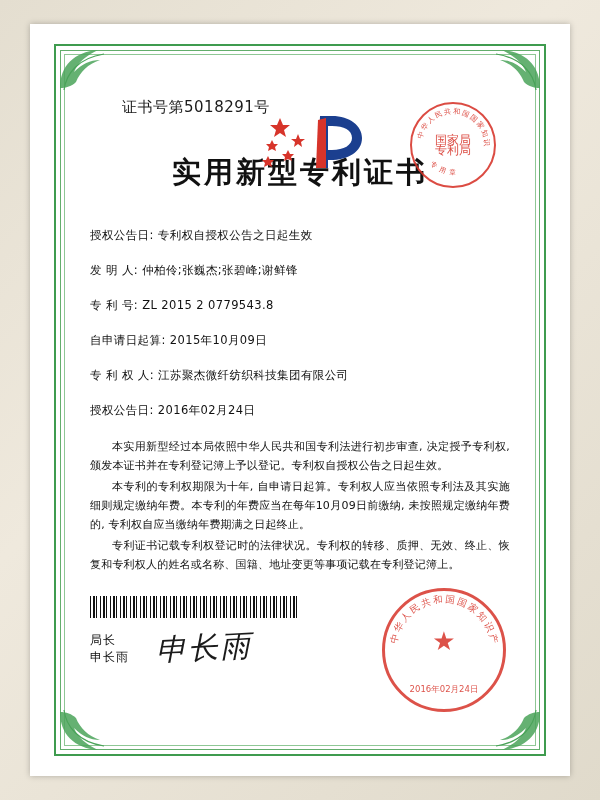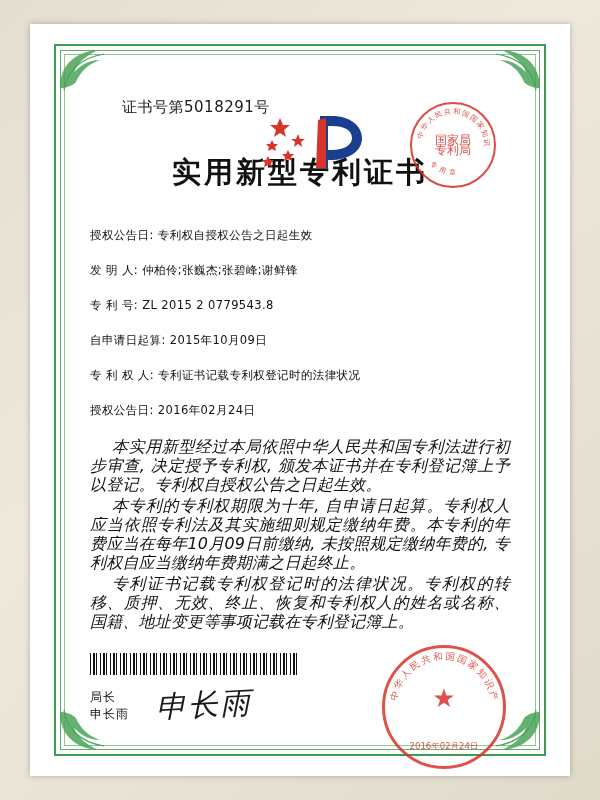--- a/index.html
+++ b/index.html
@@ -122,26 +122,25 @@
   }
   .field-row {
     margin-bottom: 19px;
     line-height: 16px;
     letter-spacing: 0.4px;
   }
   .flabel { display: inline-block; }
   .fval { display: inline-block; }
   .body-text {
     margin-top: 6px;
-    font-size: 16px;
+    font-size: 11px;
     line-height: 19px;
     color: #111;
     text-align: justify;
     letter-spacing: 0.2px;
-    font-style: italic;
   }
   .body-text p { margin: 0 0 2px 0; text-indent: 22px; }
   
   .barcode {
     margin-top: 22px;
     height: 22px;
     width: 210px;
     background: repeating-linear-gradient(
       to right,
       #111 0px, #111 1px,
@@ -297,21 +296,21 @@
       <div class="field-row">
         <span class="flabel">专 利 号:</span>
         <span class="fval">ZL 2015 2 0779543.8</span>
       </div>
       <div class="field-row">
         <span class="flabel">自申请日起算:</span>
         <span class="fval">2015年10月09日</span>
       </div>
       <div class="field-row">
         <span class="flabel">专 利 权 人:</span>
-        <span class="fval">专利证书记载专利权登记时的法律状况</span>
+        <span class="fval">江苏聚杰微纤纺织科技集团有限公司</span>
       </div>
       <div class="field-row">
         <span class="flabel">授权公告日:</span>
         <span class="fval">2016年02月24日</span>
       </div>
     </div>
 
     <div class="body-text">
       <p>本实用新型经过本局依照中华人民共和国专利法进行初步审查, 决定授予专利权, 颁发本证书并在专利登记簿上予以登记。专利权自授权公告之日起生效。</p>
       <p>本专利的专利权期限为十年, 自申请日起算。专利权人应当依照专利法及其实施细则规定缴纳年费。本专利的年费应当在每年10月09日前缴纳, 未按照规定缴纳年费的, 专利权自应当缴纳年费期满之日起终止。</p>

